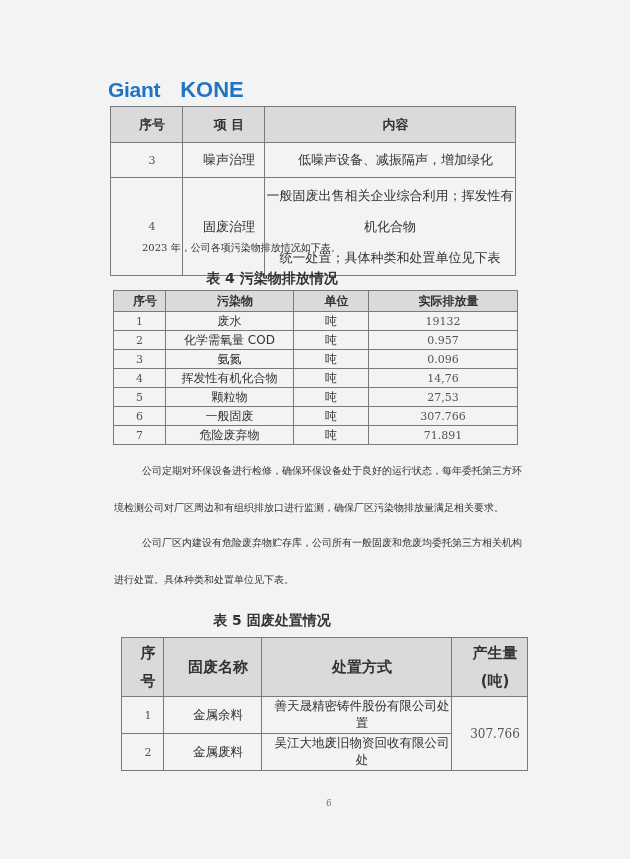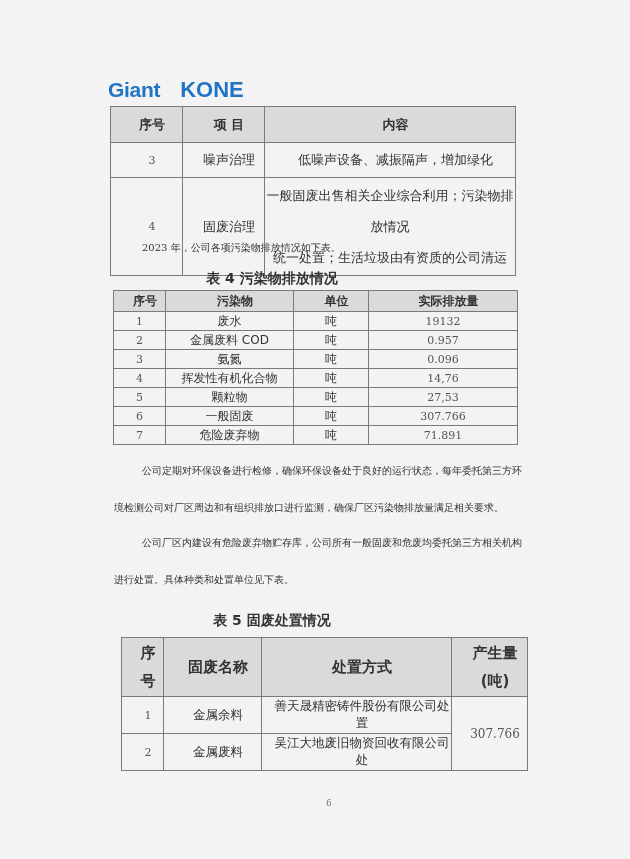--- a/index.html
+++ b/index.html
@@ -78,22 +78,22 @@
   </tr>
   <tr>
     <td class="num">3</td>
     <td>噪声治理</td>
     <td>低噪声设备、减振隔声，增加绿化</td>
   </tr>
   <tr>
     <td class="num">4</td>
     <td>固废治理</td>
     <td class="multi">
-      <div>一般固废出售相关企业综合利用；污染物排放情况</div>
-      <div>统一处置；生活垃圾由有资质的公司清运</div>
+      <div>一般固废出售相关企业综合利用；挥发性有机化合物</div>
+      <div>统一处置；具体种类和处置单位见下表</div>
     </td>
   </tr>
 </tbody>
   </table>
 
 <div class="para indent" style="top:229px;"><span class="serif">2023</span><span> 年，公司各项污染物排放情况如下表。</span></div>
 
 <div class="caption" style="top:270px;">表 4 污染物排放情况</div>
 
 <table id="t4">
@@ -111,21 +111,21 @@
     <th>实际排放量</th>
   </tr>
   <tr>
     <td class="num">1</td>
     <td>废水</td>
     <td>吨</td>
     <td class="num">19132</td>
   </tr>
   <tr>
     <td class="num">2</td>
-    <td>金属废料 COD</td>
+    <td>化学需氧量 COD</td>
     <td>吨</td>
     <td class="num">0.957</td>
   </tr>
   <tr>
     <td class="num">3</td>
     <td>氨氮</td>
     <td>吨</td>
     <td class="num">0.096</td>
   </tr>
   <tr>

